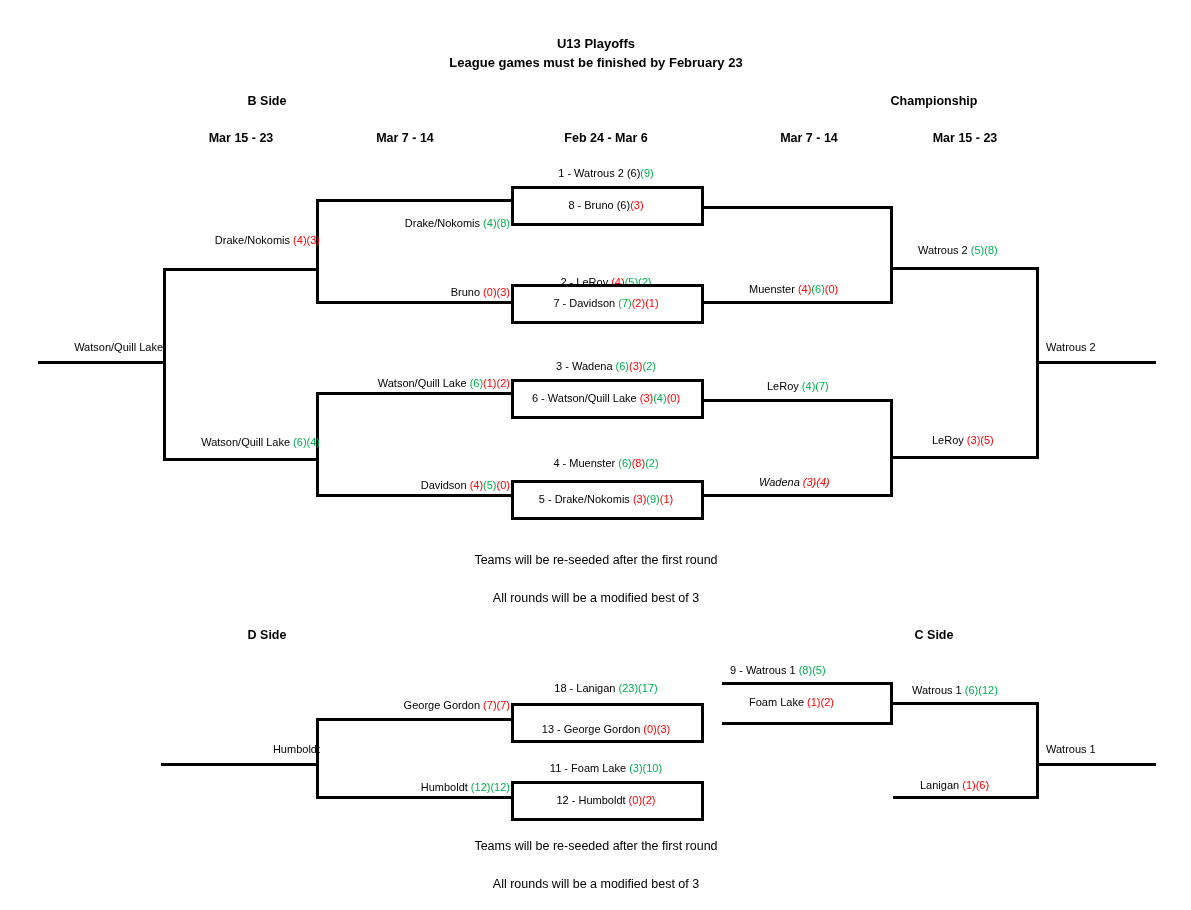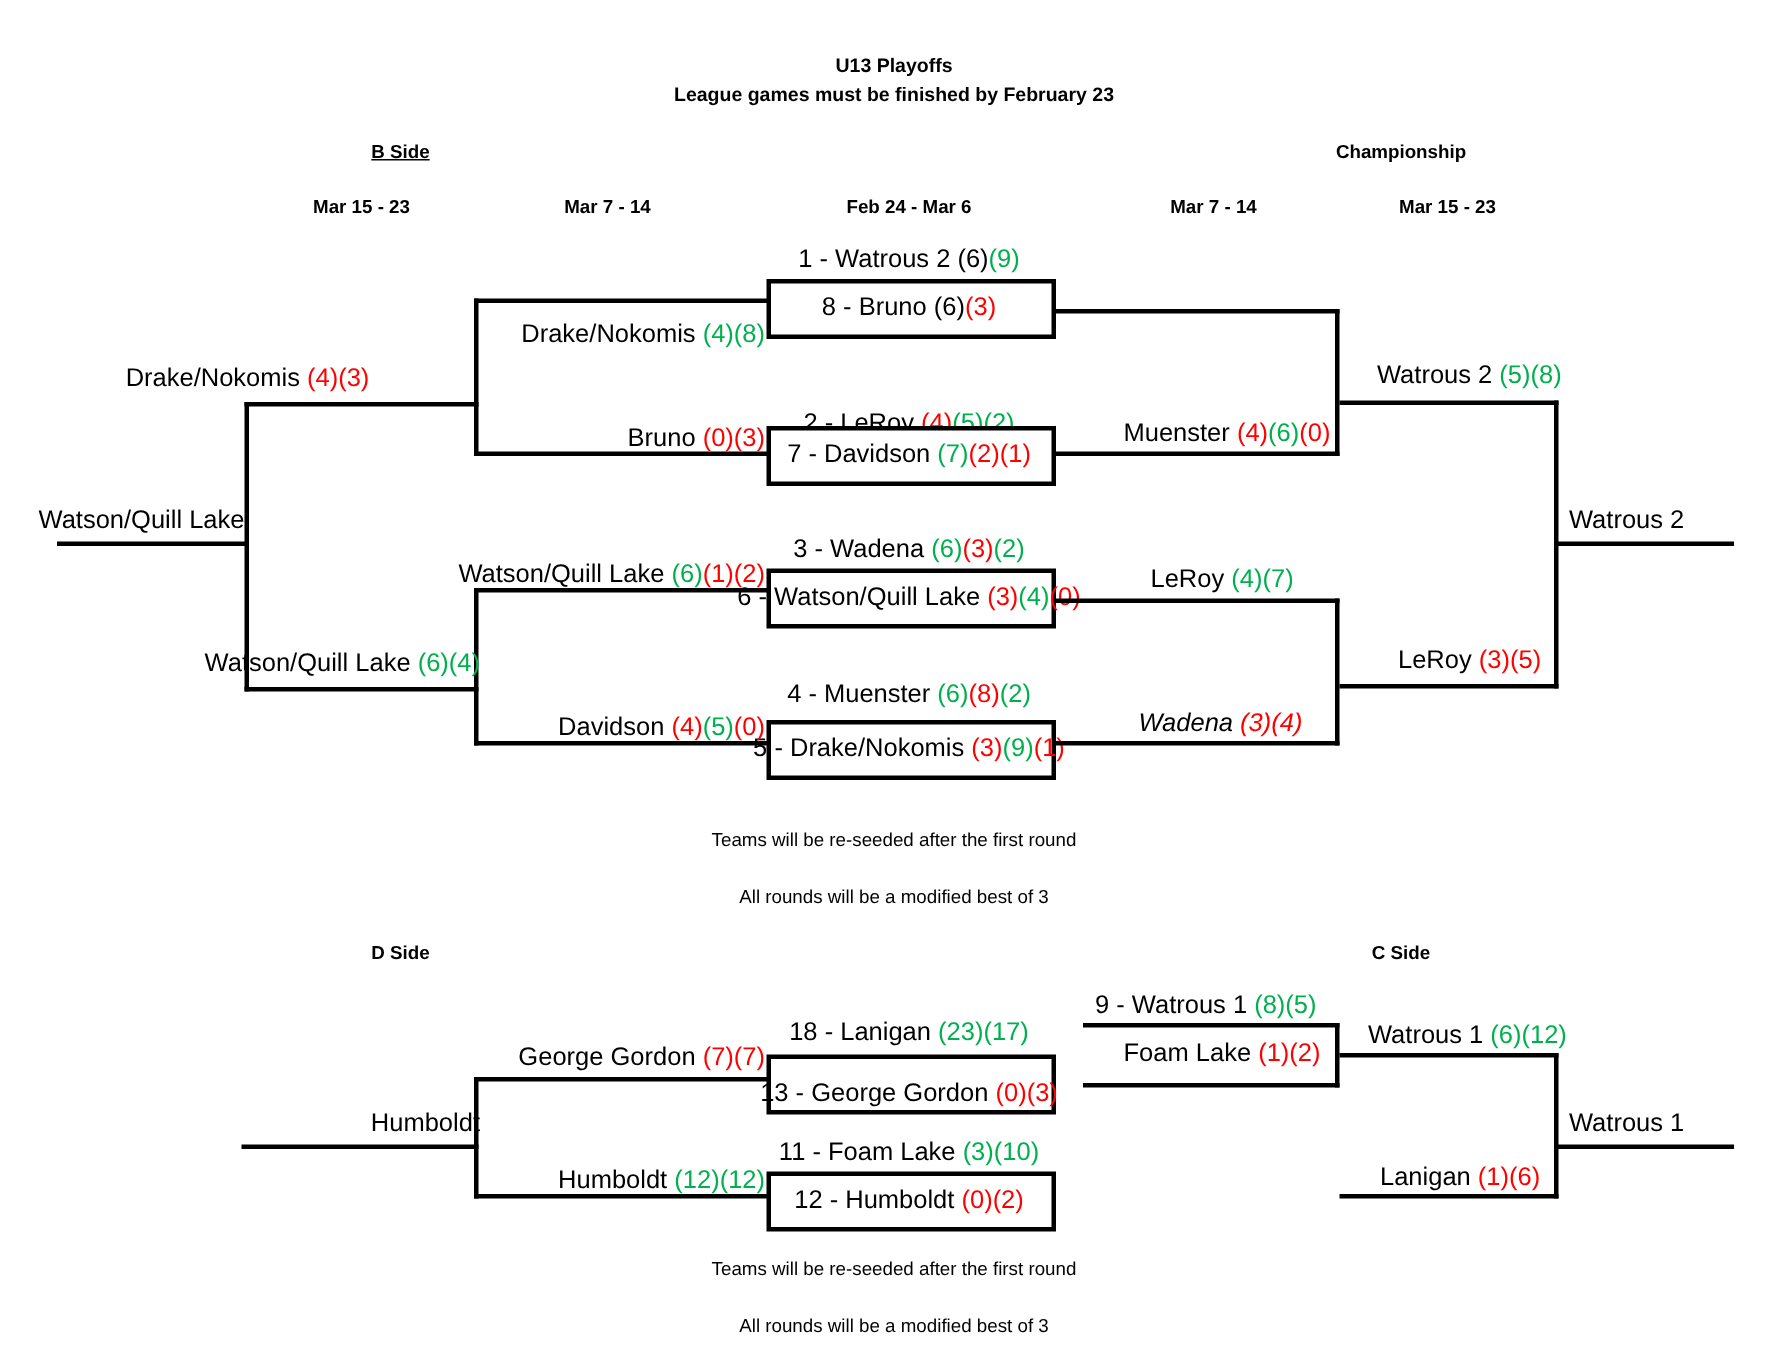--- a/index.html
+++ b/index.html
@@ -52,42 +52,42 @@
 
   
   .game-box {
     border: 3px solid #000000;
     background: #ffffff;
     box-sizing: border-box;
   }
 
   
   .entry {
-    font-size: 17px;
+    font-size: 11px;
     white-space: nowrap;
     color: #000000;
     line-height: 14px;
   }
   .entry.right { text-align: right; }
   .entry.center { text-align: center; }
   .entry.left { text-align: left; }
 
   .sc-win  { color: #00b04f; }
   .sc-loss { color: #ff0000; }
   .sc-neutral { color: #000000; }
 </style>
 </head>
 <body>
 
 <div id="bracket-page">
 
   <div class="abs title-line" style="left:396px; top:36px; width:400px;">U13 Playoffs</div>
   <div class="abs title-line" style="left:396px; top:55px; width:400px;">League games must be finished by February 23</div>
 
-  <div class="abs side-label" style="left:207px; top:94px; width:120px;text-decoration:underline;">B Side</div>
+  <div class="abs side-label" style="left:207px; top:94px; width:120px;">B Side</div>
   <div class="abs side-label" style="left:874px; top:94px; width:120px;">Championship</div>
 
   <div class="abs round-label" style="left:181px; top:131px; width:120px;">Mar 15 - 23</div>
   <div class="abs round-label" style="left:345px; top:131px; width:120px;">Mar 7 - 14</div>
   <div class="abs round-label" style="left:546px; top:131px; width:120px;">Feb 24 - Mar 6</div>
   <div class="abs round-label" style="left:749px; top:131px; width:120px;">Mar 7 - 14</div>
   <div class="abs round-label" style="left:905px; top:131px; width:120px;">Mar 15 - 23</div>
 
   <div class="abs entry center" style="left:456px; top:166px; width:300px;"><span>1 - Watrous 2</span><span class="sc-neutral"> (6)</span><span class="sc-win">(9)</span></div>
   <div class="abs game-box" style="left:511px; top:186px; width:193px; height:40px;"></div>
@@ -113,21 +113,21 @@
 
   <div class="abs hline" style="left:316px; top:392px; width:196px;"></div>
   <div class="abs hline" style="left:316px; top:494px; width:196px;"></div>
   <div class="abs vline" style="left:316px; top:392px; height:105px;"></div>
   <div class="abs entry right" style="left:60px; top:376px; width:450px;"><span>Watson/Quill Lake</span><span class="sc-win"> (6)</span><span class="sc-loss">(1)</span><span class="sc-loss">(2)</span></div>
   <div class="abs entry right" style="left:60px; top:478px; width:450px;"><span>Davidson</span><span class="sc-loss"> (4)</span><span class="sc-win">(5)</span><span class="sc-loss">(0)</span></div>
 
   <div class="abs hline" style="left:163px; top:268px; width:156px;"></div>
   <div class="abs hline" style="left:163px; top:458px; width:156px;"></div>
   <div class="abs vline" style="left:163px; top:268px; height:193px;"></div>
-  <div class="abs entry right" style="left:10px; top:245px; width:310px;text-align:center;"><span>Drake/Nokomis</span><span class="sc-loss"> (4)</span><span class="sc-loss">(3)</span></div>
+  <div class="abs entry right" style="left:10px; top:233px; width:310px;"><span>Drake/Nokomis</span><span class="sc-loss"> (4)</span><span class="sc-loss">(3)</span></div>
   <div class="abs entry right" style="left:10px; top:435px; width:310px;"><span>Watson/Quill Lake</span><span class="sc-win"> (6)</span><span class="sc-win">(4)</span></div>
 
   <div class="abs hline" style="left:38px; top:361px; width:128px;"></div>
   <div class="abs entry right" style="left:0px; top:340px; width:163px;"><span>Watson/Quill Lake</span></div>
 
   <div class="abs hline" style="left:704px; top:206px; width:189px;"></div>
   <div class="abs hline" style="left:704px; top:301px; width:189px;"></div>
   <div class="abs vline" style="left:890px; top:206px; height:98px;"></div>
   <div class="abs entry left" style="left:749px; top:282px; width:440px;"><span>Muenster</span><span class="sc-loss"> (4)</span><span class="sc-win">(6)</span><span class="sc-loss">(0)</span></div>
 

